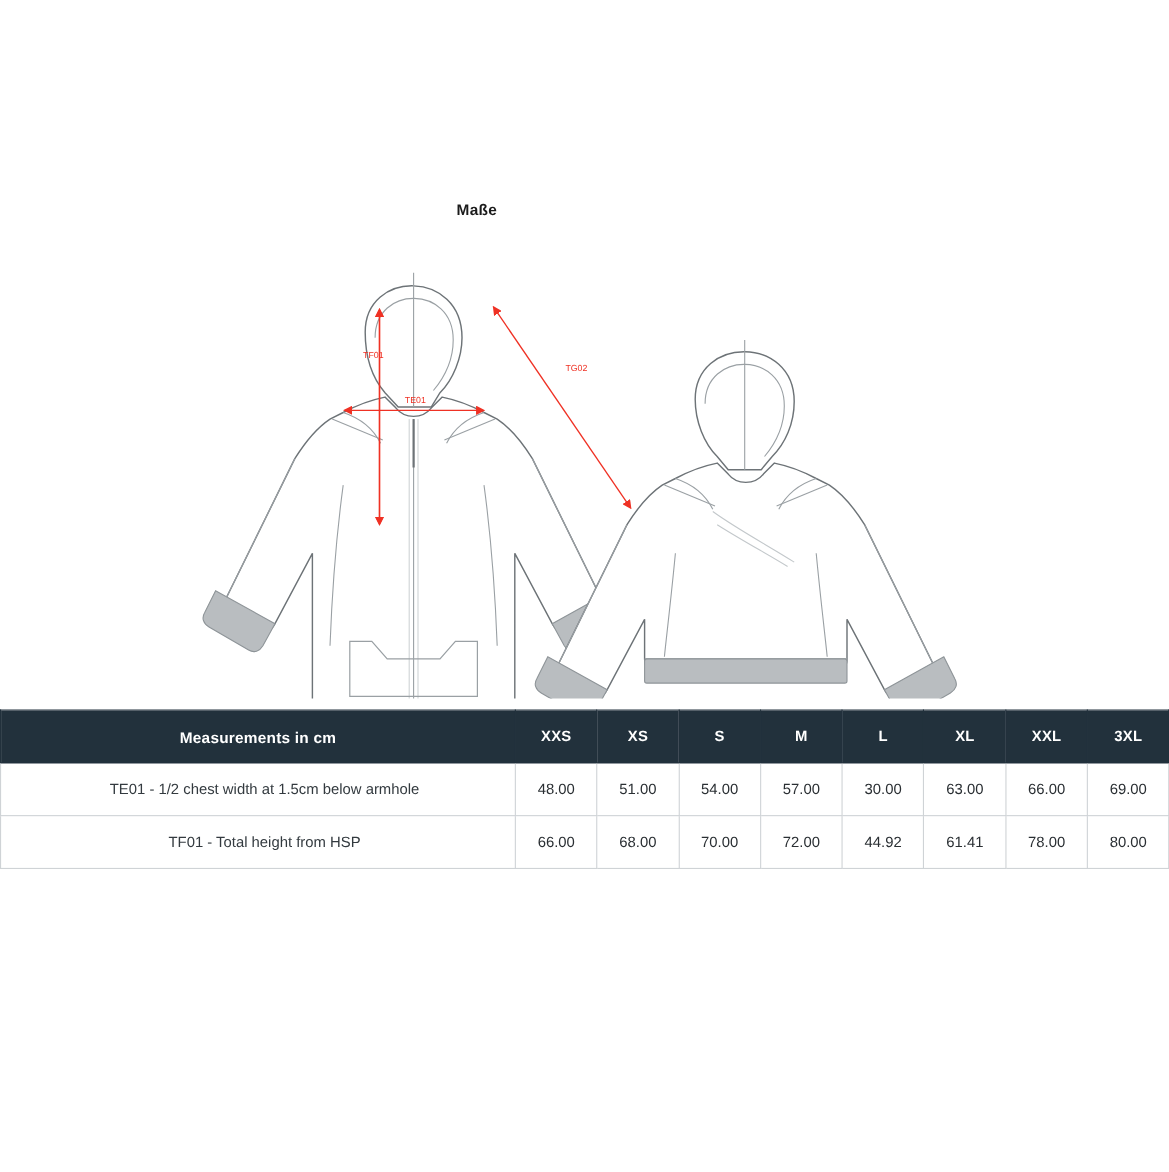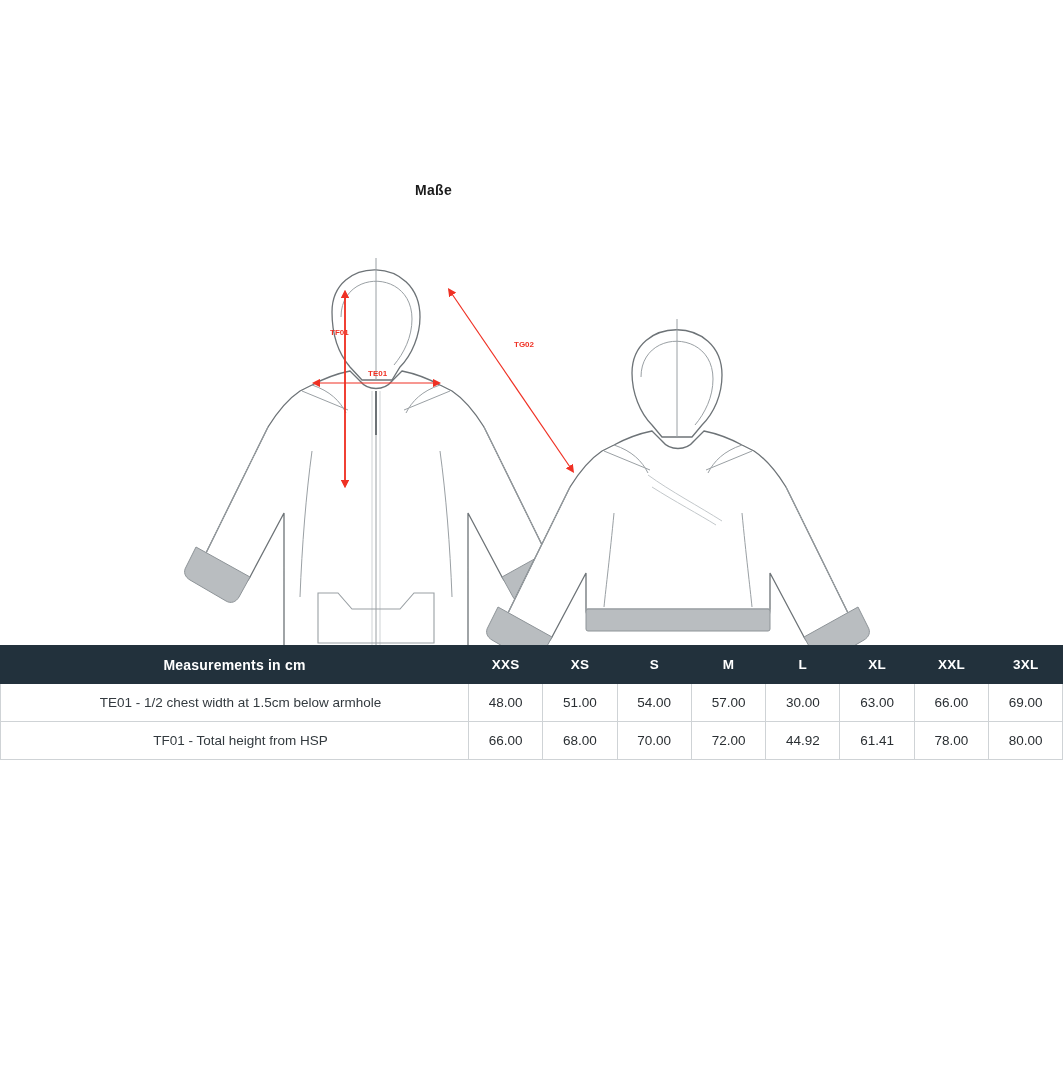--- a/index.html
+++ b/index.html
@@ -28,24 +28,23 @@
     font-weight: bold;
     color: #1b1b1b;
     letter-spacing: 0.3px;
   }
   .chart-title .t-inner { display: inline-block; transform: translateX(-5px); }
 
   
   .illustration {
     position: absolute;
     left: 0;
-    top: 195px;
+    top: 185px;
     width: 1063px;
     height: 450px;
-    font-weight: bold;
   }
   .illustration svg { display: block; }
 
   .anno-label {
     font-family: "Liberation Sans", sans-serif;
     font-size: 8px;
     fill: #ef3124;
   }
 
   
@@ -56,21 +55,21 @@
     width: 1063px;
   }
   table.size-table {
     border-collapse: collapse;
     width: 1063px;
     table-layout: fixed;
   }
   table.size-table th,
   table.size-table td {
     border: 1px solid #cfd3d6;
-    height: 38px;
+    height: 48px;
     font-size: 13.5px;
     color: #2a2f33;
     text-align: center;
     padding: 0 4px;
     background: #ffffff;
   }
   table.size-table thead th {
     background: #22313c;
     color: #ffffff;
     font-weight: bold;

